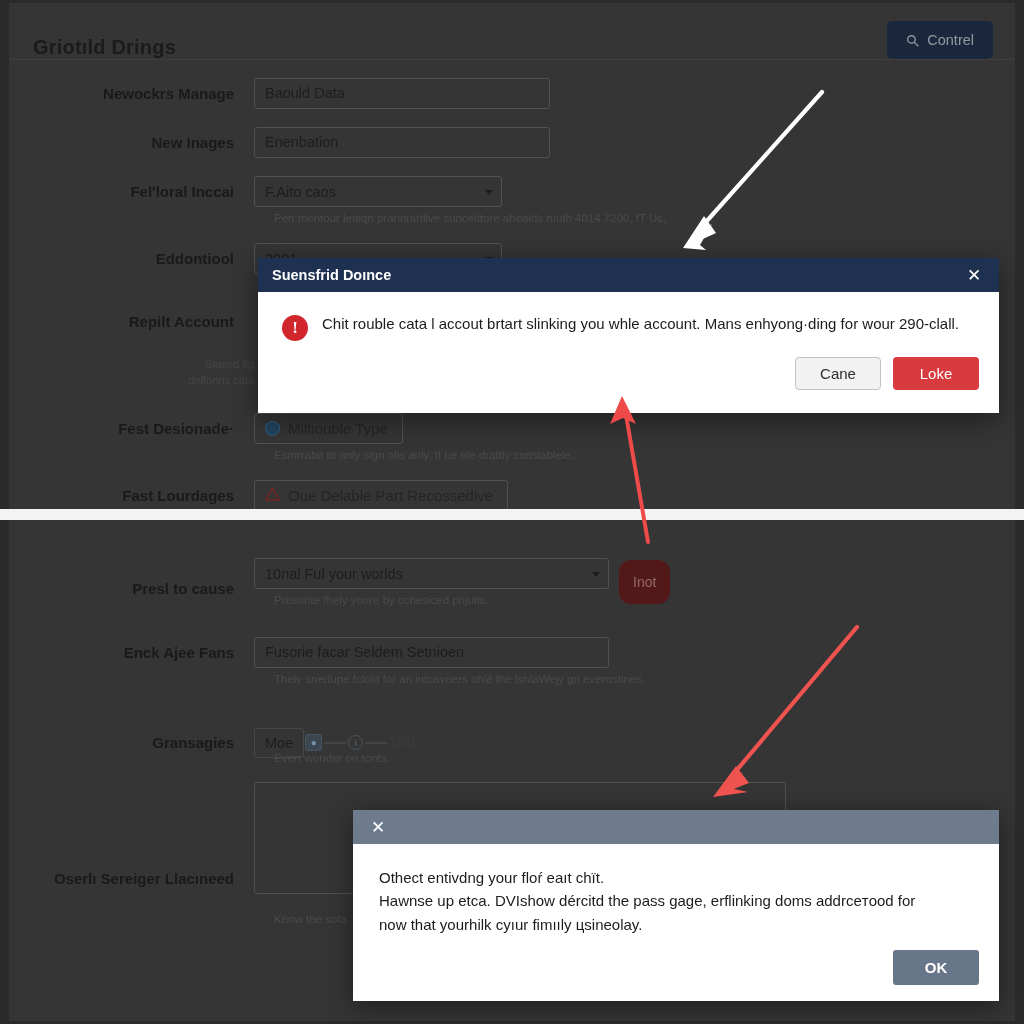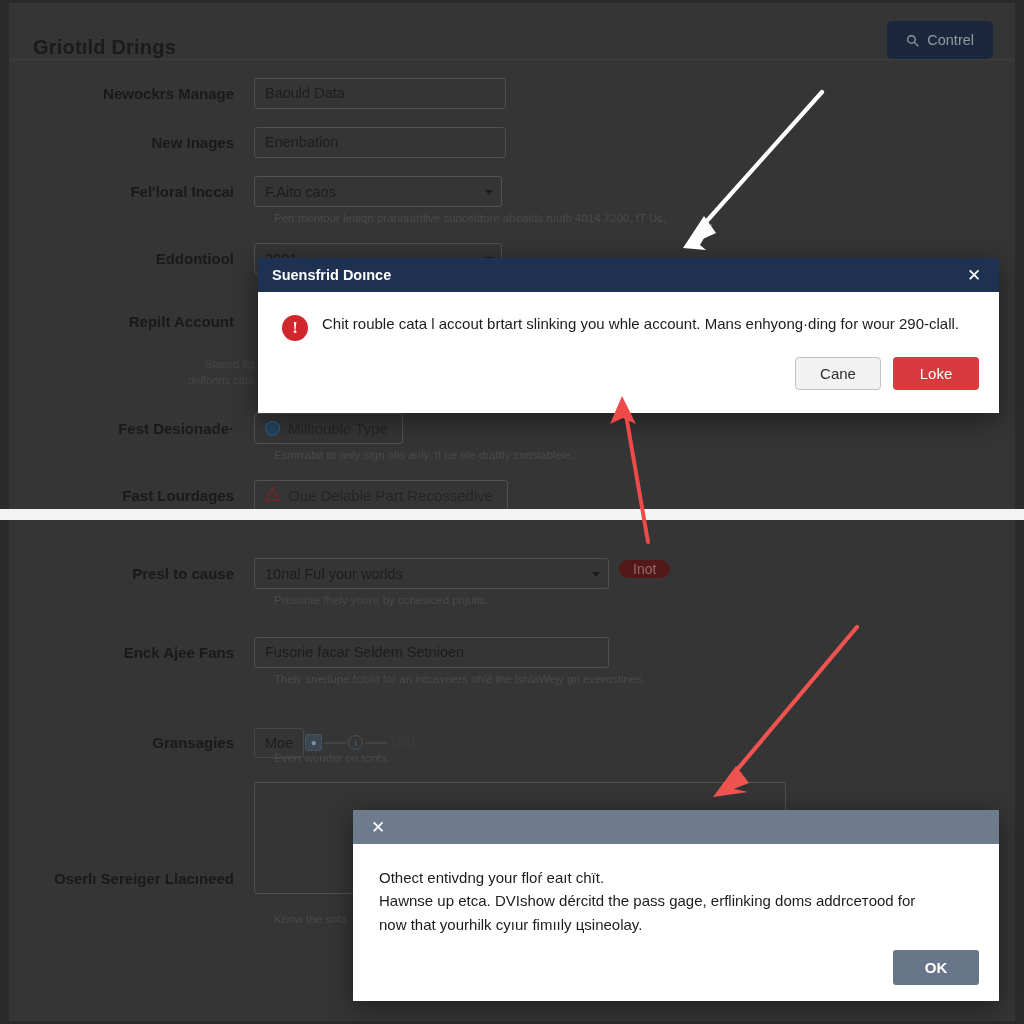--- a/index.html
+++ b/index.html
@@ -74,21 +74,21 @@
     text-align: right;
     padding-right: 20px;
     font-size: 15px;
     font-weight: bold;
     color: #1b1b1b;
     line-height: 30px;
     white-space: nowrap;
   }
   .row-control { display:flex; align-items:flex-start; gap:10px; }
   .txt-input {
-    width: 252px; height: 31px;
+    width: 296px; height: 31px;
     background: #434343;
     border: 1px solid #6a6a6a;
     border-radius: 3px;
     padding: 0 10px;
     color: #1f1f1f;
     font-size: 14.5px;
     font-family: "Liberation Sans", sans-serif;
     line-height: 29px;
     display:flex; align-items:center;
     white-space: nowrap; overflow: hidden;
@@ -156,21 +156,21 @@
     border-radius: 3px;
     background: #434343;
     color: #1f1f1f;
     font-size: 14.5px;
     font-family: "Liberation Sans", sans-serif;
     display:flex; align-items:center; justify-content:center;
     padding: 0 10px;
     cursor:pointer;
   }
   .danger-btn {
-    height: 18px;
+    height: 44px;
     background: #6e1b1b;
     color: #c98a8a;
     border: none; border-radius: 12px;
     font-size: 14px;
     font-family: "Liberation Sans", sans-serif;
     padding: 0 14px;
     margin-top: 2px;
     cursor: pointer;
   }
   .stepper {

